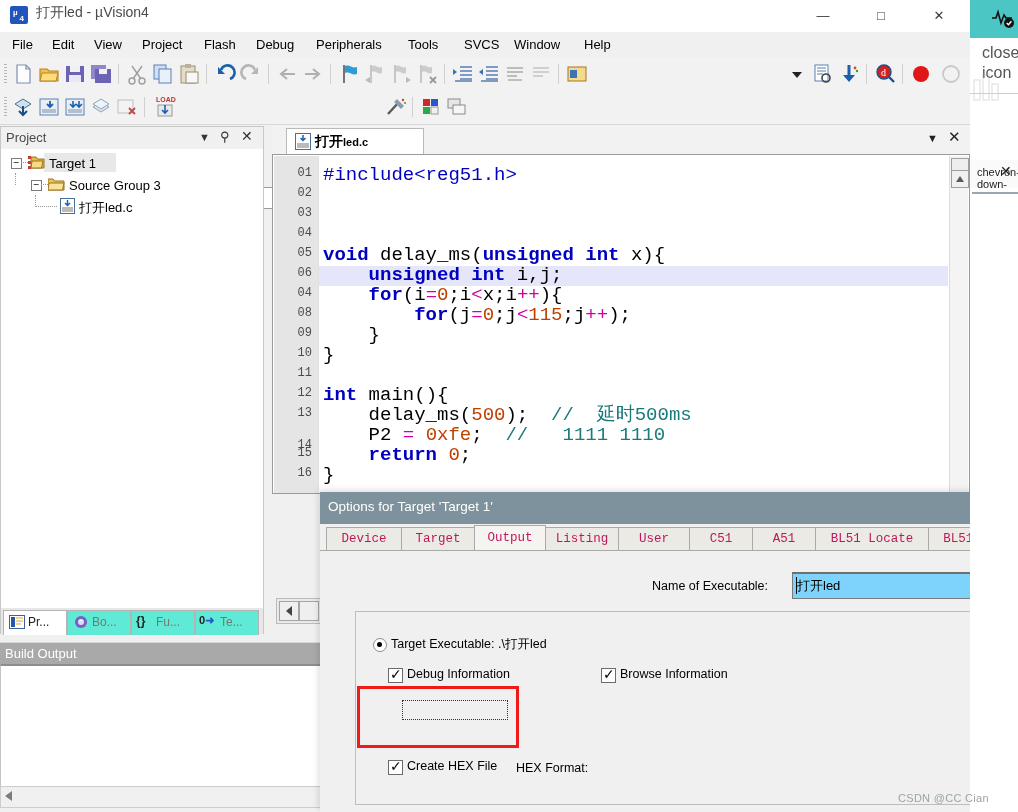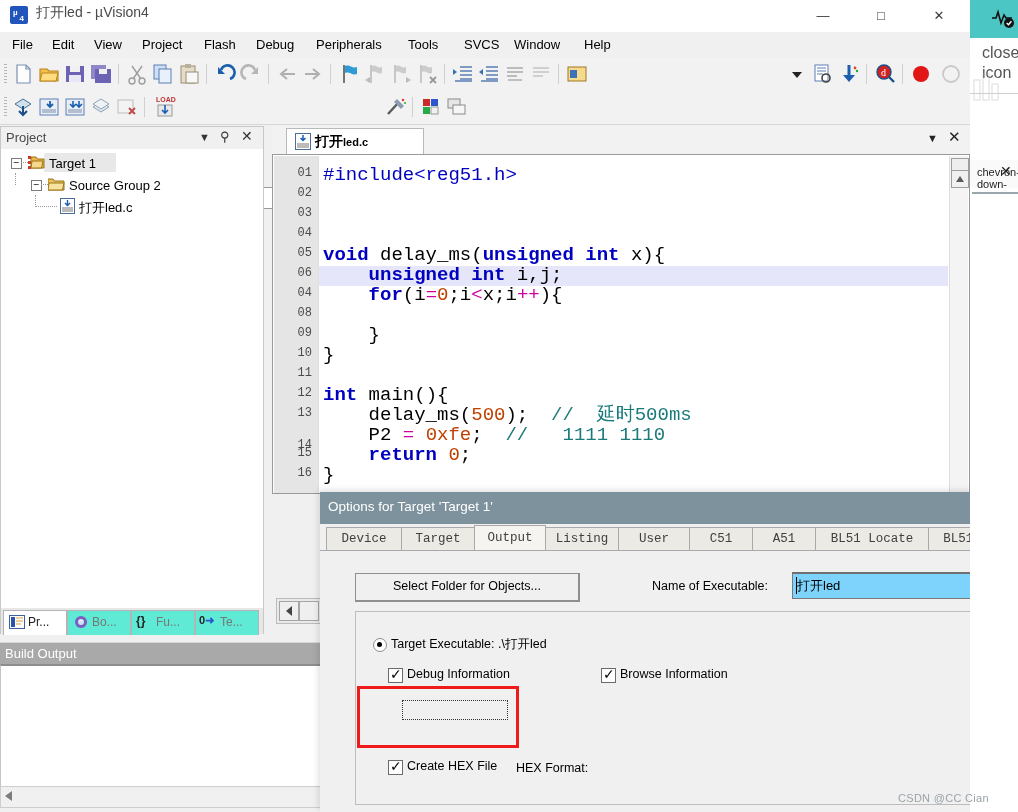--- a/index.html
+++ b/index.html
@@ -102,21 +102,21 @@
   #ed-vthumb{position:absolute;left:1px;top:2px;width:16px;height:20px;background:#eee;border:1px solid #9e9e9e;}
   #ed-vup{position:absolute;left:1px;top:14px;width:16px;height:16px;background:#f0f0f0;border:1px solid #9e9e9e;}
   #ed-vup-a{position:absolute;left:4px;top:5px;width:0;height:0;border-left:4px solid transparent;border-right:4px solid transparent;border-bottom:6px solid #5a5a5a;}
 
   
   #dialog{position:absolute;left:320px;top:492px;width:698px;height:320px;background:#f0f0f0;box-shadow:-2px -2px 6px rgba(0,0,0,.12);}
   #dlg-title{position:absolute;left:0;top:0;width:698px;height:32px;background:#7d929c;}
   #dlg-title-t{position:absolute;left:8px;top:7px;font-size:13.5px;color:#fff;}
   #dlg-tabs{position:absolute;left:0;top:32px;width:698px;height:26px;background:#f0f0f0;}
   .dtab{position:absolute;top:3px;height:23px;background:#eceae4;border:1px solid #a9a9a9;
-        font-family:"Liberation Mono",monospace;font-size:12.5px;color:#404040;text-align:center;line-height:22px;}
+        font-family:"Liberation Mono",monospace;font-size:12.5px;color:#be185d;text-align:center;line-height:22px;}
   .dtab.active{background:#f5f4f0;border-bottom-color:#f5f4f0;top:1px;height:26px;line-height:25px;}
   #dlg-body{position:absolute;left:0;top:58px;width:698px;height:262px;background:#f0f0f0;border-top:1px solid #a9a9a9;}
 
   #btn-select-folder{position:absolute;left:35px;top:22px;width:222px;height:26px;background:#f0f0f0;border:1px solid #8f8f8f;border-bottom-width:2px;border-right-width:2px;text-align:center;line-height:24px;font-size:12.5px;}
   #lbl-name-exec{position:absolute;left:332px;top:28px;font-size:12.5px;}
   #inp-name-exec{position:absolute;left:472px;top:21px;width:206px;height:24px;background:#7dd3fc;border:1px solid #7a7a7a;border-top:2px solid #6f6f6f;}
   #inp-name-exec-v{position:absolute;left:4px;top:3px;font-size:13px;}
   #inp-caret{position:absolute;left:3px;top:3px;width:1px;height:17px;background:#000;}
 
   #group{position:absolute;left:35px;top:60px;width:643px;height:192px;border:1px solid #bdbdbd;background:transparent;}
@@ -427,21 +427,21 @@
       <div class="tnode" style="left:48px;top:5px">Target 1</div>
 
       <div class="tdash" style="left:14px;top:24px;height:12px"></div>
       <div class="tbox" style="left:30px;top:31px">−</div>
       <div class="tdash-h" style="left:40px;top:35px;width:7px"></div>
       <div class="tico" style="left:47px;top:28px">
         <svg width="17" height="15" viewBox="0 0 17 15">
             <path d="M0 2h5l1.5 2H16v9H0z" fill="#e9c35a" stroke="#9a7518"></path>
             <path d="M1 6h15l-1.5 7H0z" fill="#f8e2a0" stroke="#9a7518"></path>
           </svg></div>
-      <div class="tnode" style="left:68px;top:27px">Source Group 2</div>
+      <div class="tnode" style="left:68px;top:27px">Source Group 3</div>
 
       <div class="tdash" style="left:34px;top:46px;height:12px"></div>
       <div class="tdash-h" style="left:34px;top:57px;width:22px"></div>
       <div class="tico" style="left:59px;top:49px;width:15px;height:16px">
         <svg width="15" height="16" viewBox="0 0 15 16">
             <rect x="0.5" y="0.5" width="14" height="15" fill="#fff" stroke="#4a6e9c"></rect>
             <rect x="2" y="9" width="11" height="5" fill="#bbb"></rect>
             <path d="M7.5 2 L7.5 7 M5 5 L7.5 7.5 L10 5" stroke="#1b5fae" stroke-width="1.4" fill="none"></path>
           </svg></div>
       <div class="tnode" style="left:78px;top:49px">打开led.c</div>
@@ -533,20 +533,21 @@
       <div id="hl-line" style="top:111px"></div>
 
       <div id="code">
         <div class="cline" style="top:9px"><span class="pp">#include&lt;reg51.h&gt;</span></div>
         <div class="cline" style="top:29px"></div>
         <div class="cline" style="top:49px"></div>
         <div class="cline" style="top:69px"></div>
         <div class="cline" style="top:89px"><span class="kw">void</span> delay_ms(<span class="kw">unsigned</span> <span class="kw">int</span> x){</div>
         <div class="cline" style="top:109px">    <span class="kw">unsigned</span> <span class="kw">int</span> i,j;</div>
         <div class="cline" style="top:129px">    <span class="kw">for</span>(i<span class="op">=</span><span class="num">0</span>;i<span class="op">&lt;</span>x;i<span class="op">++</span>){</div>
+        <div class="cline" style="top:149px">        <span class="kw">for</span>(j<span class="op">=</span><span class="num">0</span>;j<span class="op">&lt;</span><span class="num">115</span>;j<span class="op">++</span>);</div>
         <div class="cline" style="top:169px">    }</div>
         <div class="cline" style="top:189px">}</div>
         <div class="cline" style="top:209px"></div>
         <div class="cline" style="top:229px"><span class="kw">int</span> main(){</div>
         <div class="cline" style="top:249px">    delay_ms(<span class="num">500</span>);  <span class="cmt">//  延时500ms</span></div>
         <div class="cline" style="top:269px">    P2 <span class="op">=</span> <span class="num">0xfe</span>;  <span class="cmt">//   1111 1110</span></div>
         <div class="cline" style="top:289px">    <span class="kw">return</span> <span class="num">0</span>;</div>
         <div class="cline" style="top:309px">}</div>
       </div>
 
@@ -571,21 +572,20 @@
       <div class="dtab" style="left:225px;width:72px">Listing</div>
       <div class="dtab" style="left:298px;width:70px">User</div>
       <div class="dtab" style="left:369px;width:62px">C51</div>
       <div class="dtab" style="left:432px;width:62px">A51</div>
       <div class="dtab" style="left:495px;width:112px">BL51 Locate</div>
       <div class="dtab" style="left:608px;width:96px">BL51 Misc</div>
 
     </div>
 
     <div id="dlg-body">
-      <div id="btn-select-folder">Select Folder for Objects...</div>
       <div id="lbl-name-exec" class="dlabel">Name of Executable:</div>
       <div id="inp-name-exec">
         <div id="inp-caret"></div>
         <div id="inp-name-exec-v">打开led</div>
       </div>
 
       <div id="group"></div>
 
       <div class="radio" style="left:53px;top:87px">
         <div class="radio-dot"></div>

